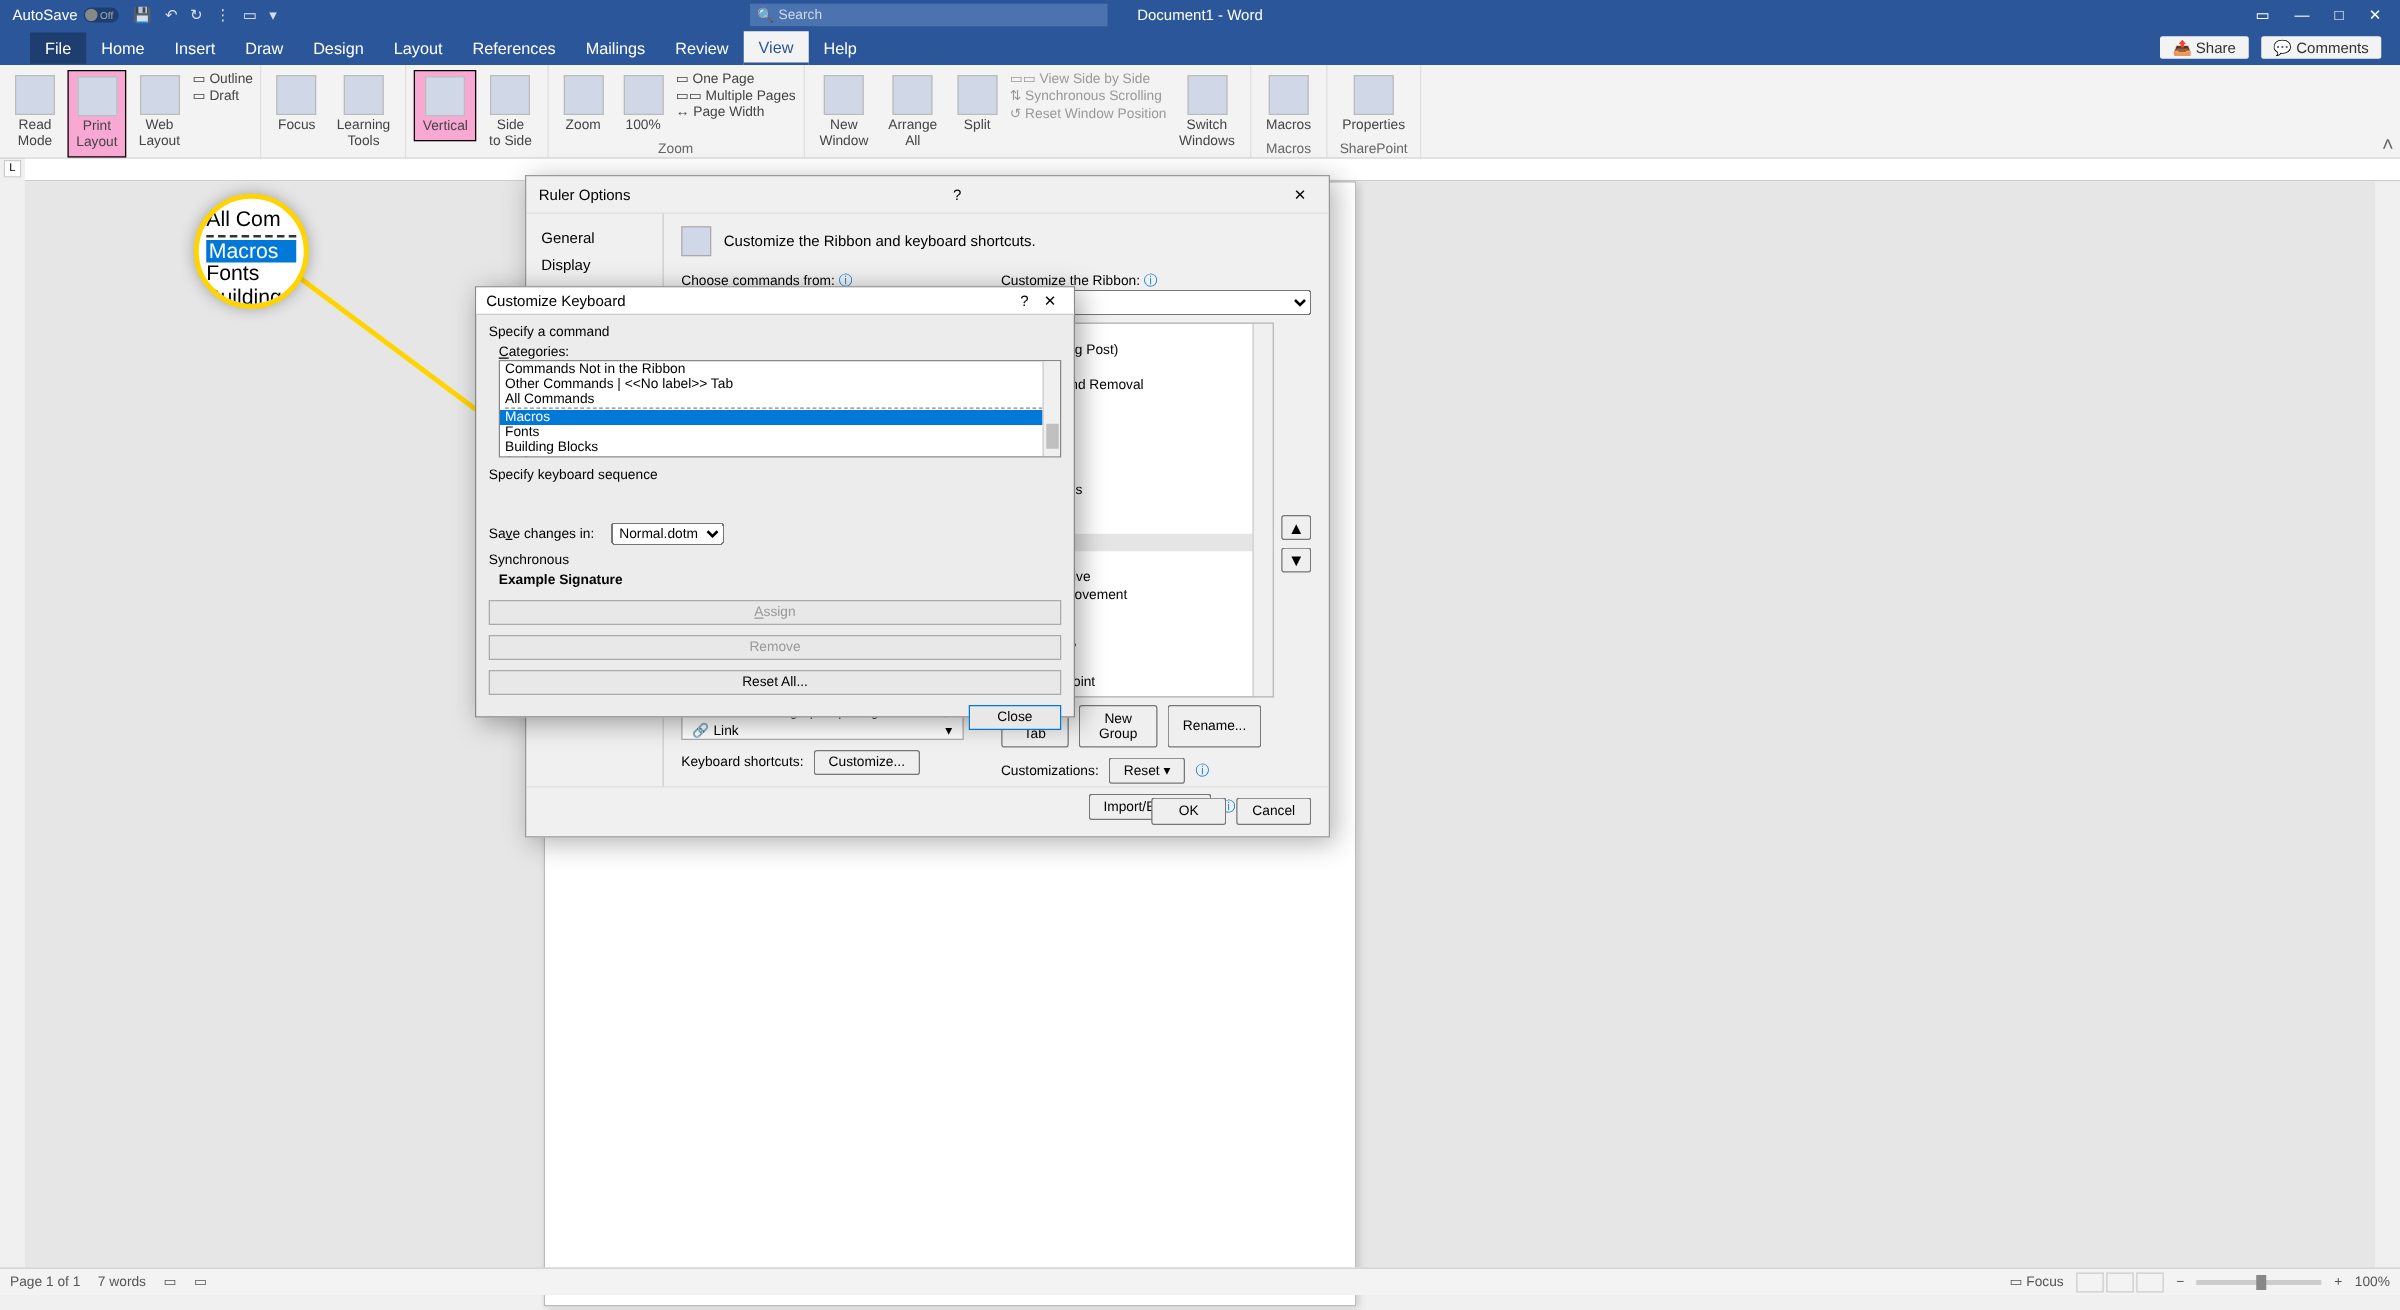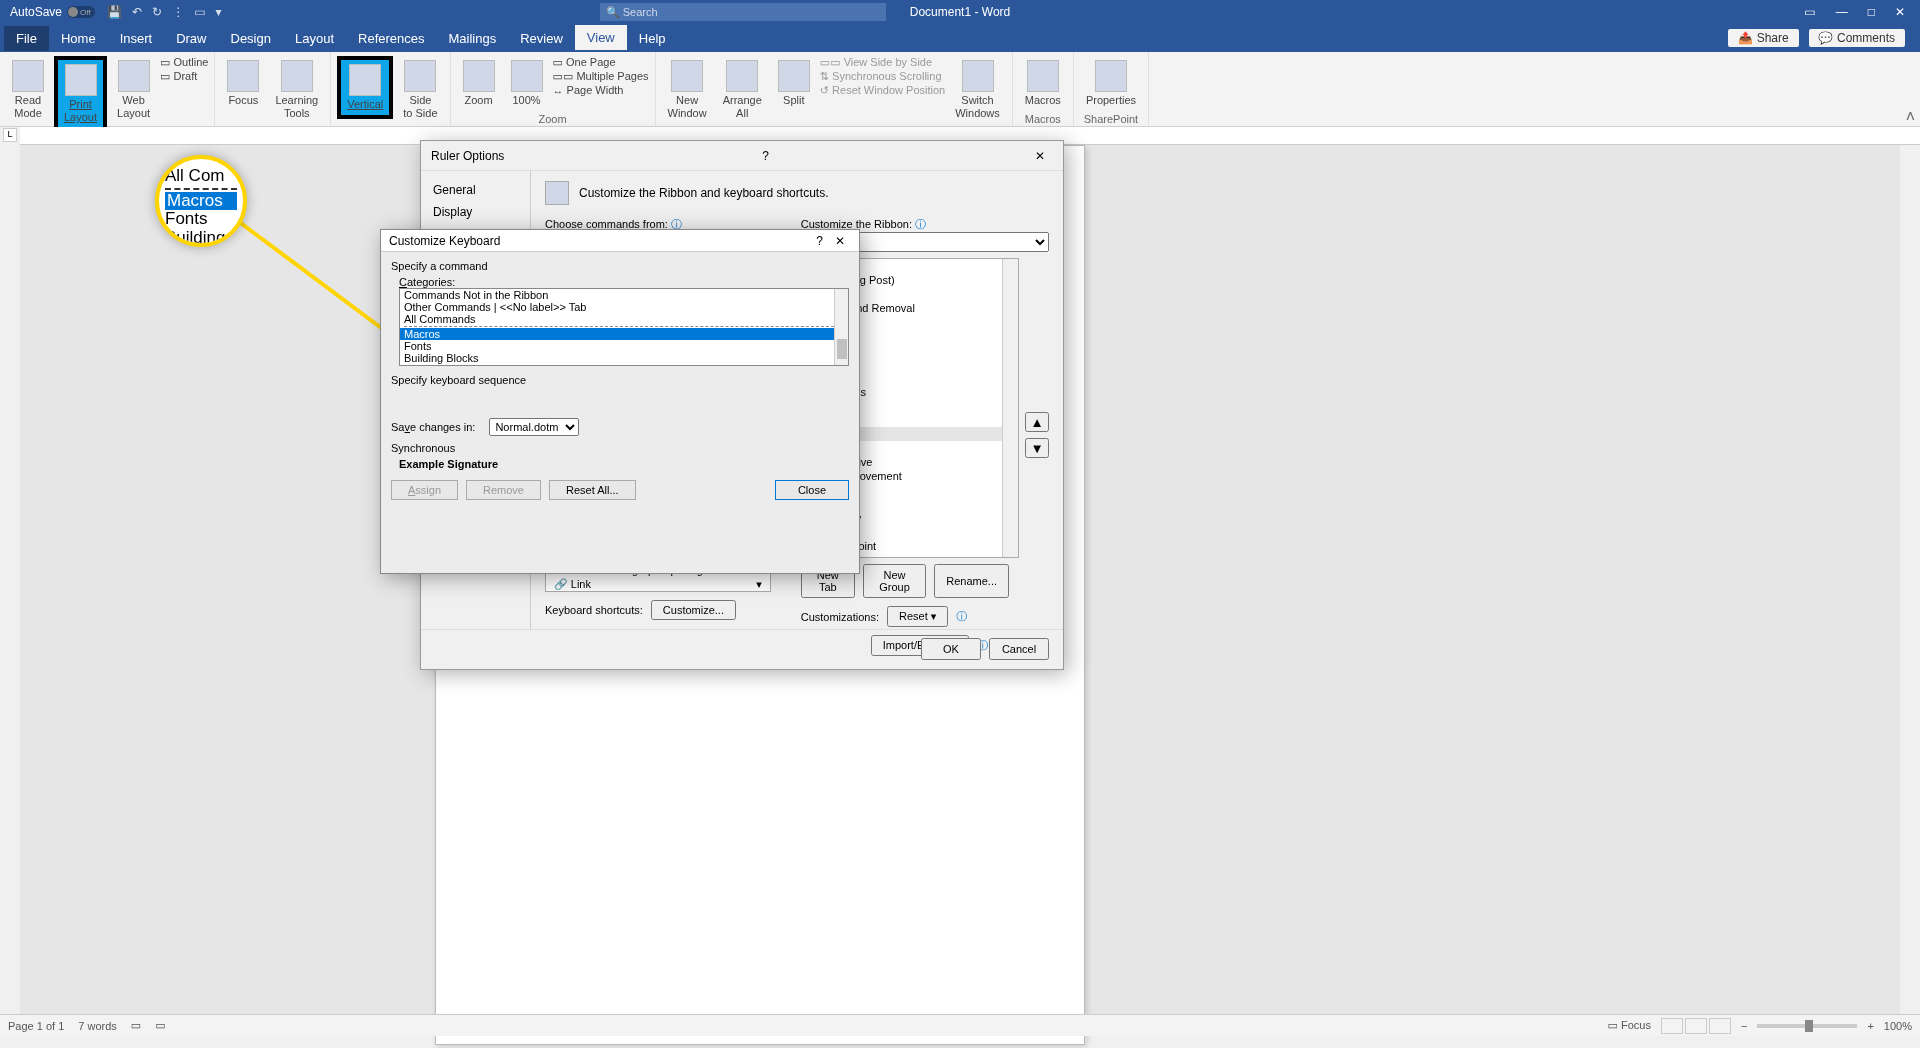--- a/index.html
+++ b/index.html
@@ -10,35 +10,35 @@
 .title-bar .autosave { margin-left: 10px; display: flex; align-items: center; gap: 5px; justify-content: center; }
 .title-bar .toggle { width: 28px; height: 12px; background: #1e3e70; border-radius: 6px; display: inline-flex; align-items: center; padding: 1px; font-size: 8px; color: #aaa; }
 .title-bar .toggle::before { content: ''; width: 10px; height: 10px; background: #888; border-radius: 50%; }
 .title-bar .qat { display: flex; gap: 10px; margin-left: 12px; }
 .title-bar .qat span { opacity: 0.8; cursor: pointer; }
 .title-bar .doc-title { position: absolute; left: 50%; transform: translateX(-50%); font-size: 12px; }
 .title-bar .search-box { position: absolute; left: 600px; width: 286px; height: 18px; background: #4a73b0; display: flex; align-items: center; padding: 0 6px; font-size: 11px; color: #cfd9ea; }
 .title-bar .window-controls { margin-left: auto; display: flex; gap: 20px; margin-right: 15px; }
 
 
-.ribbon-tabs { height: 28px; background: #2b579a; display: flex; align-items: center; padding-left: 4px; color: #fff; font-size: 13px; }
+.ribbon-tabs { height: 28px; background: #2b579a; display: flex; align-items: center; padding-left: 24px; color: #fff; font-size: 13px; }
 .ribbon-tabs .tab { padding: 5px 12px; cursor: pointer; }
 .ribbon-tabs .tab.file { background: #1e3e70; }
 .ribbon-tabs .tab.active { background: #f3f3f3; color: #2b579a; border-bottom: 2px solid #2b579a; }
 .ribbon-tabs .right-actions { margin-left: auto; display: flex; gap: 10px; margin-right: 15px; }
 .ribbon-tabs .share-btn, .ribbon-tabs .comments-btn { background: #f3f3f3; color: #333; padding: 2px 10px; border-radius: 2px; font-size: 12px; }
 
 
 .ribbon { height: 75px; background: #f3f3f3; border-bottom: 1px solid #d0d0d0; display: flex; font-size: 11px; color: #444; }
 .ribbon-group { border-right: 1px solid #e0e0e0; padding: 4px 6px; display: flex; flex-direction: column; }
 .ribbon-group .group-content { flex: 1; display: flex; align-items: flex-start; gap: 4px; }
 .ribbon-group .group-label { text-align: center; font-size: 11px; color: #666; padding-top: 2px; }
 .ribbon-btn-large { display: flex; flex-direction: column; align-items: center; padding: 4px 6px; cursor: pointer; text-align: center; line-height: 1.2; }
 .ribbon-btn-large .icon { width: 32px; height: 32px; background: #d0d8e8; border: 1px solid #bbb; margin-bottom: 2px; }
-.ribbon-btn-large.selected { background: #0ea5e9; border: 4px solid #000000; text-decoration: underline; }
+.ribbon-btn-large.selected { background: #f9a8d4; border: 1px solid #000000; }
 .ribbon-check { display: flex; align-items: center; gap: 4px; padding: 1px 0; }
 .ribbon-check input { width: 12px; height: 12px; }
 .ribbon-stack { display: flex; flex-direction: column; gap: 1px; font-size: 11px; }
 .collapse-btn { position: absolute; right: 5px; top: 108px; cursor: pointer; color: #666; }
 
 
 .ruler-h { height: 18px; background: #fff; border-bottom: 1px solid #ccc; margin-left: 20px; position: relative; font-size: 8px; color: #666; }
 .ruler-corner { position: absolute; left: 3px; top: 128px; width: 14px; height: 14px; background: #fff; border: 1px solid #ccc; font-size: 9px; text-align: center; }
 
 
@@ -85,21 +85,21 @@
 .dialog-kb .listbox .item { padding: 0 4px; cursor: pointer; }
 .dialog-kb .listbox .item.sel { background: #0078d7; color: #fff; }
 .dialog-kb .listbox .divider { border-top: 1px dashed #888; margin: 1px 4px; }
 .dialog-kb .listbox .scrollbar { position: absolute; right: 0; top: 0; width: 14px; height: 100%; background: #f0f0f0; border-left: 1px solid #ccc; }
 .dialog-kb .scrollbar .thumb { position: absolute; left: 2px; width: 10px; background: #c0c0c0; }
 .dialog-kb .small-list { background: #fff; border: 1px solid #888; height: 42px; position: relative; }
 .dialog-kb .textinput { background: #fff; border: 1px solid #888; height: 18px; width: 100%; }
 .dialog-kb .row { display: flex; gap: 14px; align-items: flex-start; margin-bottom: 4px; }
 .dialog-kb .col { flex: 1; display: flex; flex-direction: column; }
 .dialog-kb .underline { text-decoration: underline; }
-.dialog-kb .btn-row { display: flex; gap: 8px; margin-top: 10px; }
+.dialog-kb .btn-row { display: flex; gap: 8px; margin-top: 10px; flex-direction: column; }
 .dialog-kb .btn-row button { padding: 3px 16px; font-size: 11px; background: #e8e8e8; border: 1px solid #aaa; cursor: pointer; }
 .dialog-kb .btn-row button:disabled { color: #999; }
 .dialog-kb .btn-row .close-btn { margin-left: auto; border: 1px solid #0078d7; padding: 3px 22px; }
 .dialog-kb select { font-size: 11px; padding: 1px; }
 
 
 .magnifier { position: absolute; left: 155px; top: 155px; width: 92px; height: 92px; border-radius: 50%; background: #fff; border: 4px solid #ffd400; box-shadow: 0 0 12px rgba(0,0,0,0.3); overflow: hidden; z-index: 50; }
 .magnifier .inner { padding: 8px 6px; font-size: 17px; font-weight: 500; line-height: 1.1; }
 .magnifier .inner .sel { background: #0078d7; color: #fff; padding: 0 2px; }
 .magnifier .inner .divider { border-top: 2px dashed #333; margin: 2px 0; }

